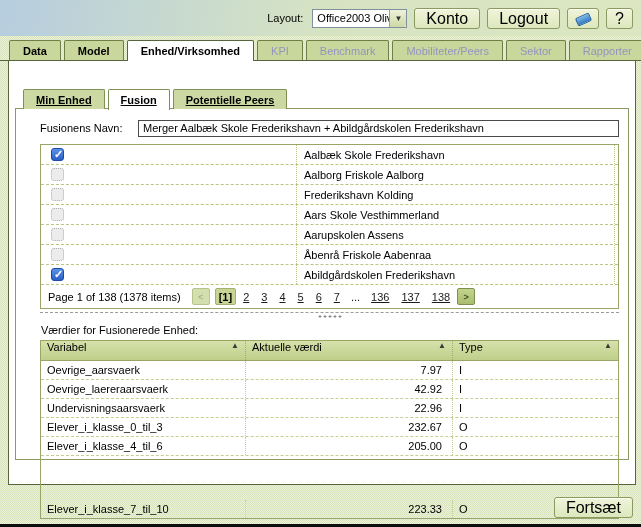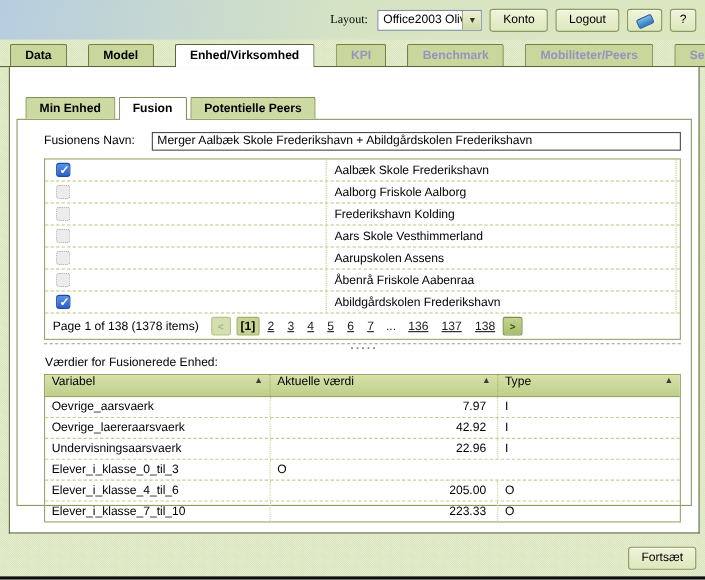--- a/index.html
+++ b/index.html
@@ -11,45 +11,45 @@
                      linear-gradient(45deg,#ecf2da 25%,transparent 25%,transparent 75%,#ecf2da 75%);
     background-size:2px 2px;background-position:0 0,1px 1px;
     border-bottom:3px solid #0d0d0d;
   }
   
   .topbar{
     position:absolute;top:0;left:0;right:0;height:36px;
     background:linear-gradient(100deg,#b6cddf 0%,#c4d7d2 22%,#d6e3c3 50%,#dce7c1 100%);
     display:flex;align-items:center;justify-content:flex-end;gap:7px;padding-right:8px;box-sizing:border-box;
   }
-  .layout-label{margin-right:2px;font-family:Liberation Serif, serif;}
+  .layout-label{margin-right:2px;}
   .select{display:flex;align-items:stretch;width:95px;height:19px;background:#fff;border:1px solid #7f8f9d;box-sizing:border-box;}
   .select .sel-text{flex:1;padding:2px 4px;white-space:nowrap;overflow:hidden;}
   .select .sel-btn{width:16px;background:linear-gradient(#eef2d8,#cdd8a6);border-left:1px solid #9aa871;display:flex;align-items:center;justify-content:center;font-size:8px;color:#333;border-radius:0 2px 2px 0;cursor:default;}
   .btn{
     background:linear-gradient(#f0f4da,#dde7bd);border:1px solid #8a9a62;border-radius:3px;
-    padding:3px 11px;font-size:11px;line-height:13px;box-shadow:inset 0 1px 0 #fbfdf2;cursor:default;white-space:nowrap;
+    padding:3px 11px;font-size:16px;line-height:13px;box-shadow:inset 0 1px 0 #fbfdf2;cursor:default;white-space:nowrap;
   }
   .btn.icon-btn{padding:2px 7px;display:flex;align-items:center;justify-content:center;height:21px;box-sizing:border-box;}
   .btn.help-btn{padding:3px 8px;}
   
-  .tabstrip{position:absolute;top:38px;left:0;right:0;height:22px;display:flex;align-items:flex-end;gap:19px;padding-left:9px;border-bottom:1px solid #56663a;box-sizing:content-box;}
+  .tabstrip{position:absolute;top:38px;left:0;right:0;height:22px;display:flex;align-items:flex-end;gap:3px;padding-left:9px;border-bottom:1px solid #56663a;box-sizing:content-box;}
   .tab{
     background:#c9d79c;border:1px solid #6f7f48;border-bottom:none;border-radius:2px 2px 0 0;
     padding:4px 13px 3px;font-weight:bold;white-space:nowrap;cursor:default;
   }
   .tab.active{background:#fff;border-color:#56663a;position:relative;margin-bottom:-1px;padding-bottom:4px;}
-  .tab.disabled{color:#9494bf;font-weight:bold;margin-top:17px;}
+  .tab.disabled{color:#9494bf;font-weight:normal;margin-top:17px;}
   
   .main-panel{
     position:absolute;top:61px;left:8px;right:5px;bottom:39px;background:#fff;
     border:1px solid #56663a;border-top:none;box-sizing:border-box;padding:27px 6px 8px 6px;
   }
   
-  .subtabstrip{display:flex;align-items:flex-start;gap:3px;padding-left:8px;height:21px;}
+  .subtabstrip{display:flex;align-items:center;gap:3px;padding-left:8px;height:21px;text-decoration:underline;}
   .subtab{
     background:#ccd9a3;border:1px solid #7f8f55;border-bottom:none;border-radius:2px 2px 0 0;
     padding:4px 12px 3px;font-weight:bold;white-space:nowrap;cursor:default;position:relative;z-index:1;
   }
   .subtab.active{background:#fff;margin-bottom:-1px;padding-bottom:4px;}
   .subpanel{border:1px solid #8a9a62;margin-top:-1px;padding:10px 9px 8px 24px;height:352px;box-sizing:border-box;background:#fff;}
   
   .name-row{display:flex;align-items:center;gap:8px;height:18px;}
   .name-row label{white-space:nowrap;width:90px;}
   .name-input{flex:1;height:17px;border:1px solid #4a4a4a;font-family:"Liberation Sans",sans-serif;font-size:11px;padding:1px 4px;box-sizing:border-box;}
@@ -76,21 +76,21 @@
   .splitter .grip{position:absolute;left:50%;top:1px;transform:translateX(-50%);width:26px;height:5px;
     background-image:radial-gradient(circle,#8a8a8a 1px,transparent 1.2px);background-size:5px 5px;background-position:center;}
   
   .values-title{margin:2px 0 4px 1px;}
   .values-table{border:1px solid #97a566;}
   .vt-header{display:flex;background:linear-gradient(#d6e1aa,#bfcf8a);border-bottom:1px solid #97a566;height:19px;}
   .vt-hcell{display:flex;align-items:flex-start;justify-content:space-between;padding:0 6px;box-sizing:border-box;border-right:1px dotted #9fae6d;cursor:default;}
   .vt-hcell:last-child{border-right:none;}
   .sort-arrow{font-size:8px;color:#3a3a3a;margin-left:6px;}
   .vt-row{display:flex;height:18px;border-bottom:1px dashed #c3cf92;}
-  .vt-row:last-child{border-bottom:none;}
+  .vt-row:last-child{border-bottom:none;margin-top:44px;}
   .vt-cell{display:flex;align-items:center;padding:0 6px;box-sizing:border-box;border-right:1px dotted #c3cf92;}
   .vt-cell:last-child{border-right:none;}
   .col1{width:205px;}
   .col2{width:207px;}
   .col3{flex:1;}
   .vt-cell.col2{justify-content:flex-end;padding-right:10px;}
   
   .footer-btn{position:absolute;right:8px;bottom:6px;}
   
   .brush{display:inline-block;width:16px;height:13px;position:relative;}
@@ -240,20 +240,21 @@
               <div class="vt-cell col2">42.92</div>
               <div class="vt-cell col3">I</div>
             </div>
             <div class="vt-row">
               <div class="vt-cell col1">Undervisningsaarsvaerk</div>
               <div class="vt-cell col2">22.96</div>
               <div class="vt-cell col3">I</div>
             </div>
             <div class="vt-row">
               <div class="vt-cell col1">Elever_i_klasse_0_til_3</div>
+              <div class="vt-cell col2">232.67</div>
               <div class="vt-cell col3">O</div>
             </div>
             <div class="vt-row">
               <div class="vt-cell col1">Elever_i_klasse_4_til_6</div>
               <div class="vt-cell col2">205.00</div>
               <div class="vt-cell col3">O</div>
             </div>
             <div class="vt-row">
               <div class="vt-cell col1">Elever_i_klasse_7_til_10</div>
               <div class="vt-cell col2">223.33</div>

